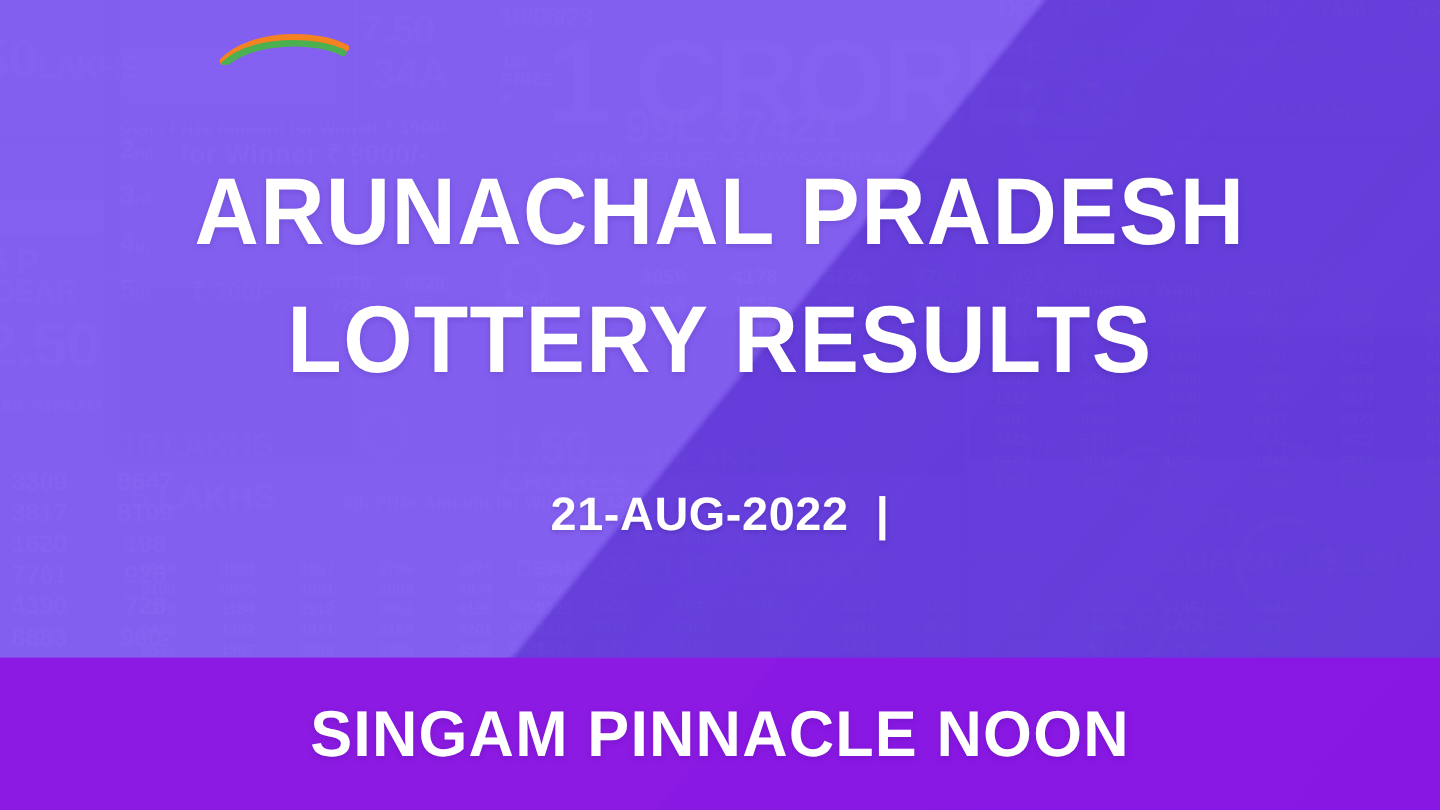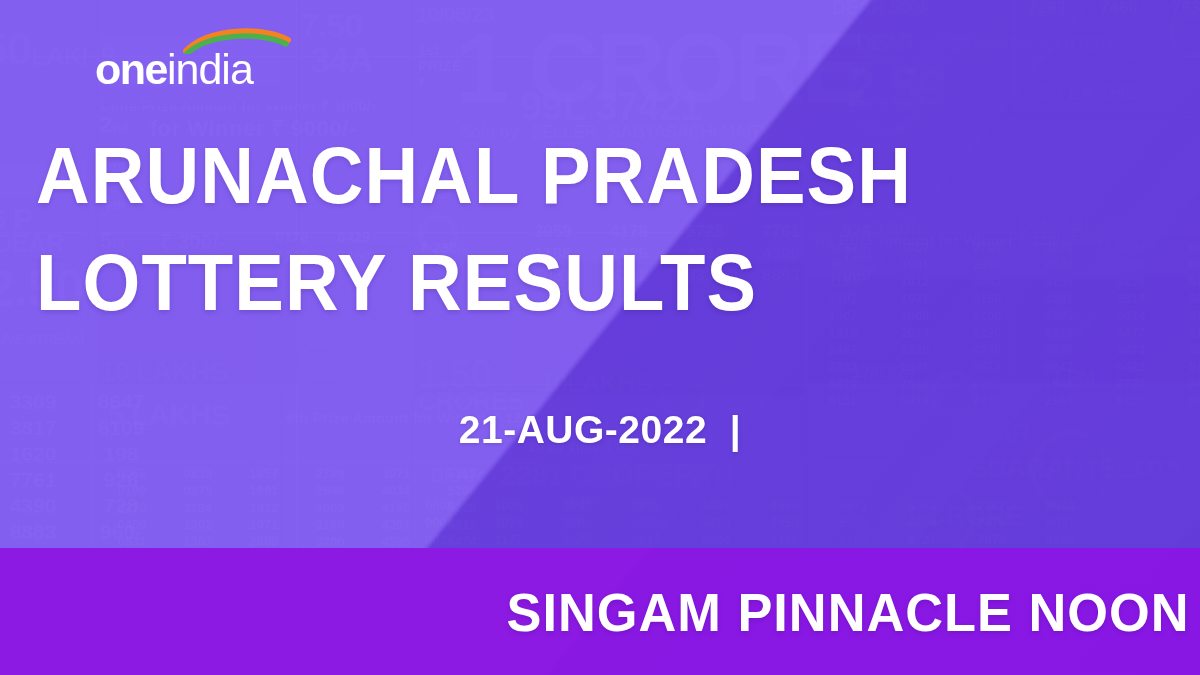--- a/index.html
+++ b/index.html
@@ -41,40 +41,40 @@
   }
 
   
   .logo{position:absolute;left:95px;top:26px;width:230px;height:72px;}
   .logo-arc{position:absolute;left:88px;top:2px;width:108px;height:26px;}
   .logo-text{position:absolute;left:0;top:22px;font-size:43px;line-height:1;color:#fff;white-space:nowrap;}
   .logo-text .one{font-weight:900;letter-spacing:-1.5px;}
   .logo-text .india{font-weight:400;letter-spacing:-1px;}
 
   
-  .headline{position:absolute;left:0;right:0;top:138px;text-align:left;}
+  .headline{position:absolute;left:0;right:0;top:138px;text-align:center;}
   .hl-line{
     color:#fff;font-weight:900;text-transform:uppercase;
     font-size:79px;line-height:.95;letter-spacing:1.2px;
     font-family:"Liberation Sans", sans-serif;
     transform:scaleX(.94);transform-origin:center center;
     text-shadow:0 2px 6px rgba(40,10,90,.18);
   }
   .hl-line.l2{margin-top:32px;}
 
   .date-row{position:absolute;left:0;right:0;top:408px;text-align:center;}
   .date-txt{color:#fff;font-weight:700;font-size:39px;letter-spacing:.5px;
             font-family:"Liberation Sans", sans-serif;white-space:pre;
             text-shadow:0 1px 4px rgba(40,10,90,.2);}
 
   
   .banner{
     position:absolute;left:0;right:0;top:548px;height:127px;
     background:linear-gradient(129deg,#8C1AE2 0%,#8C1AE2 49.6%,#8A18E3 50.1%,#8817E4 100%);
-    display:flex;align-items:center;justify-content:flex-end;
+    display:flex;align-items:center;justify-content:center;
   }
   .banner-txt{
     color:#fff;font-weight:900;text-transform:uppercase;
     font-size:54px;letter-spacing:1px;line-height:1;
     transform:scaleX(.97);
     font-family:"Liberation Sans", sans-serif;
     text-shadow:0 2px 5px rgba(50,5,110,.20);
   }
 </style>
 </head>
@@ -350,23 +350,20 @@
 
     <div class="tint"></div>
     <div class="diag-light"></div>
   </div>
 
   <div class="logo">
     <svg class="logo-arc" viewBox="0 0 108 26">
       <path d="M3 23 C 26 -1, 82 -1, 105 12" fill="none" stroke="#F58220" stroke-width="6" stroke-linecap="round"></path>
       <path d="M4 25.5 C 27 4.5, 80 4, 103 16" fill="none" stroke="#4CAF50" stroke-width="5.5" stroke-linecap="round"></path>
     </svg>
-    <div class="logo-text">
-      <span class="one">one</span><span class="india">india</span>
-    </div>
   </div>
 
   <div class="headline">
     <div class="hl-line l1">ARUNACHAL PRADESH</div>
     <div class="hl-line l2">LOTTERY RESULTS</div>
   </div>
 
   <div class="date-row">
     <span class="date-txt">21-AUG-2022  |</span>
   </div>

